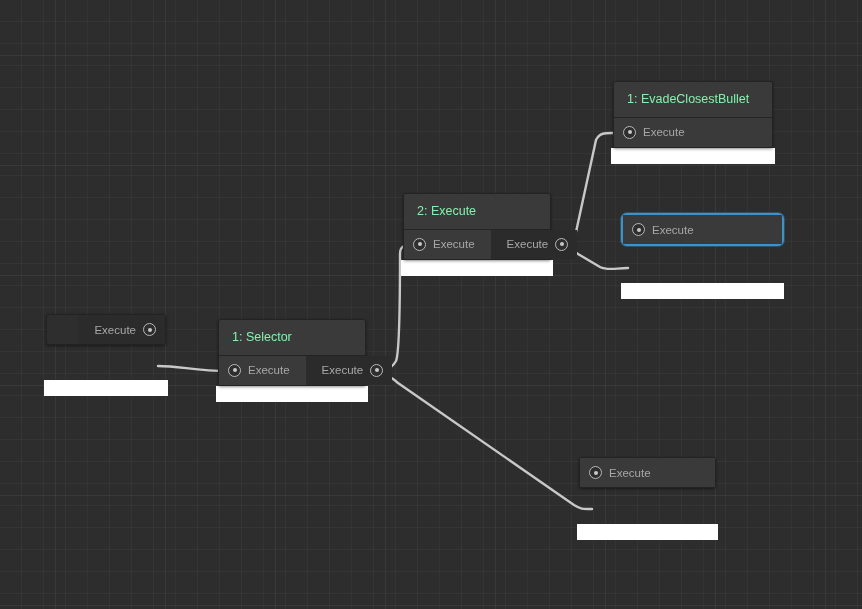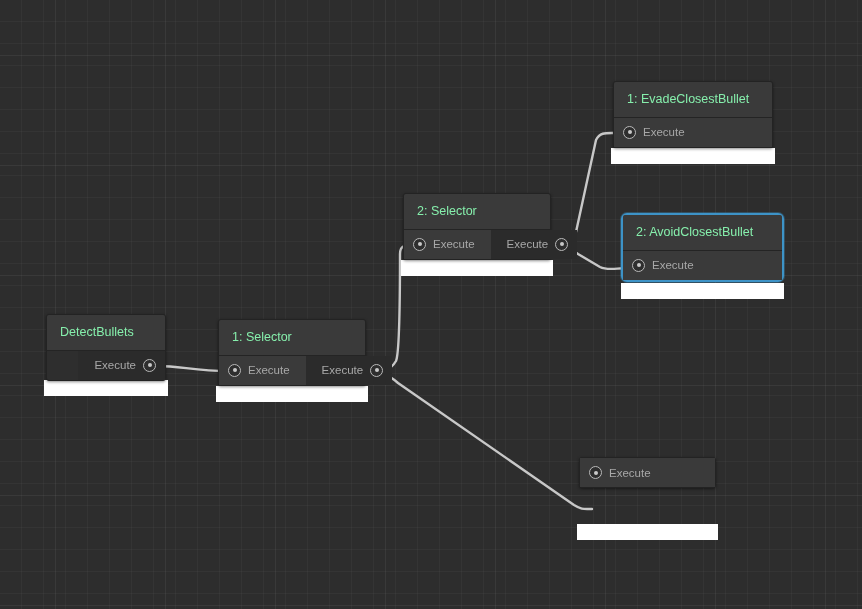--- a/index.html
+++ b/index.html
@@ -146,21 +146,20 @@
     </svg>
 
   <div id="node-layer">
       <div class="white-bar" style="left: 44px; top: 380px; width: 124px; height: 16px;"></div>
       <div class="white-bar" style="left: 216px; top: 386px; width: 152px; height: 16px;"></div>
       <div class="white-bar" style="left: 401px; top: 260px; width: 152px; height: 16px;"></div>
       <div class="white-bar" style="left: 611px; top: 148px; width: 164px; height: 16px;"></div>
       <div class="white-bar" style="left: 621px; top: 283px; width: 163px; height: 16px;"></div>
       <div class="white-bar" style="left: 577px; top: 524px; width: 141px; height: 16px;"></div>
       <div class="node" style="left: 46px; top: 314px; width: 120px;">
-        <div class="node-title">DetectBullets</div>
         <div class="ports">
           <div class="port output only">
             <span>Execute</span>
             <span class="port-dot"></span>
           </div>
         </div>
       </div>
       <div class="node" style="left: 218px; top: 319px; width: 148px;">
         <div class="node-title">1: Selector</div>
         <div class="ports">
@@ -168,21 +167,21 @@
             <span class="port-dot"></span>
             <span>Execute</span>
           </div>
           <div class="port output">
             <span>Execute</span>
             <span class="port-dot"></span>
           </div>
         </div>
       </div>
       <div class="node" style="left: 403px; top: 193px; width: 148px;">
-        <div class="node-title">2: Selector</div>
+        <div class="node-title">2: Execute</div>
         <div class="ports">
           <div class="port input">
             <span class="port-dot"></span>
             <span>Execute</span>
           </div>
           <div class="port output">
             <span>Execute</span>
             <span class="port-dot"></span>
           </div>
         </div>
@@ -190,21 +189,20 @@
       <div class="node full-row" style="left: 613px; top: 81px; width: 160px;">
         <div class="node-title">1: EvadeClosestBullet</div>
         <div class="ports">
           <div class="port input">
             <span class="port-dot"></span>
             <span>Execute</span>
           </div>
         </div>
       </div>
       <div class="node selected full-row" style="left: 621px; top: 213px; width: 163px;">
-        <div class="node-title">2: AvoidClosestBullet</div>
         <div class="ports">
           <div class="port input">
             <span class="port-dot"></span>
             <span>Execute</span>
           </div>
         </div>
       </div>
       <div class="node full-row" style="left: 579px; top: 457px; width: 137px;">
         <div class="ports">
           <div class="port input">

